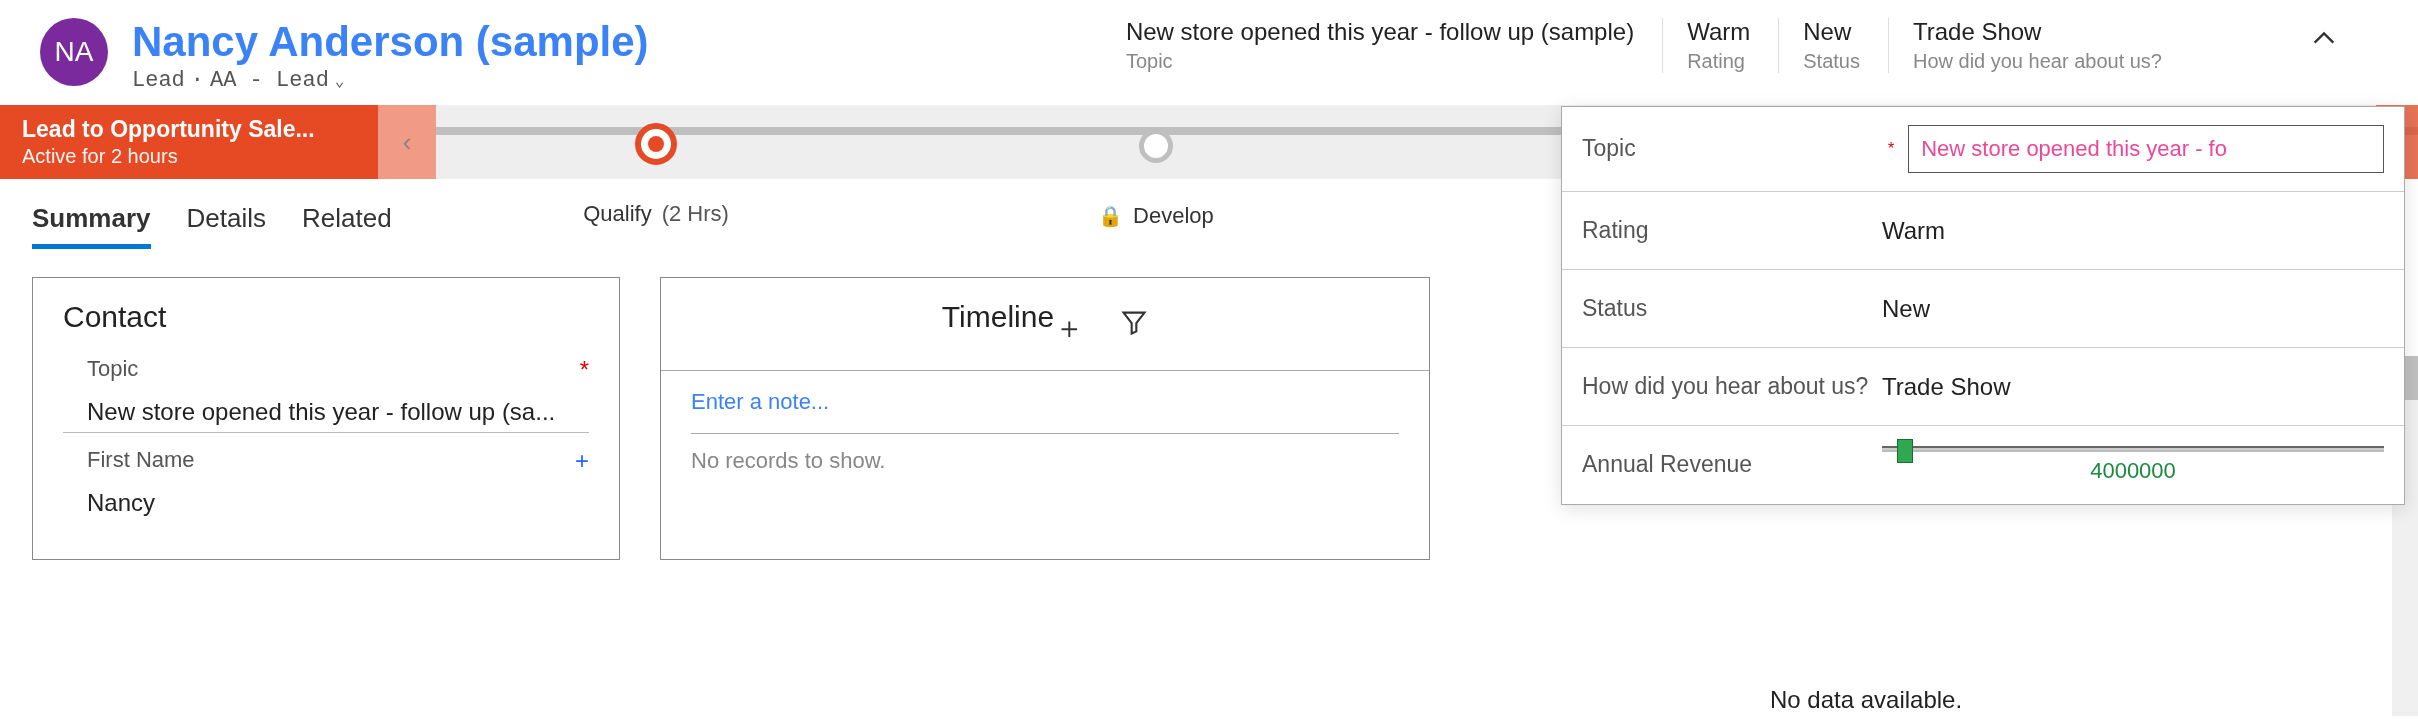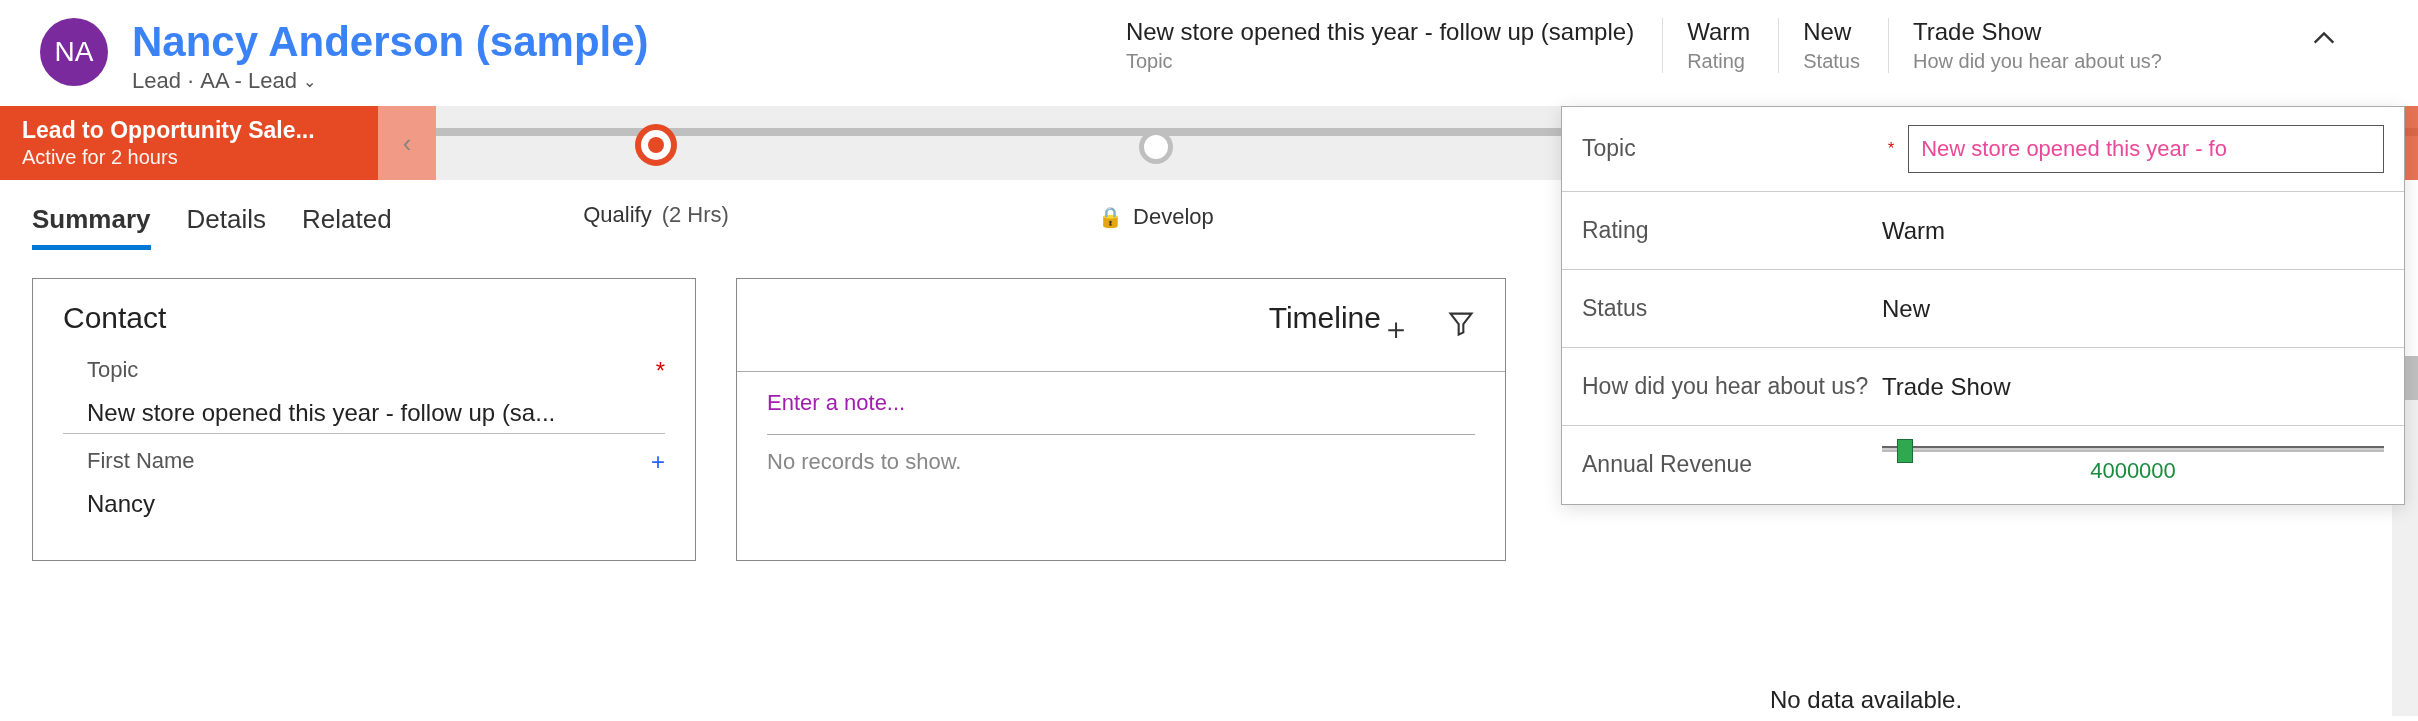--- a/index.html
+++ b/index.html
@@ -42,20 +42,21 @@
       font-weight: 700;
       color: #3b82f6;
       margin-bottom: 2px;
     }
     .subtitle {
       font-size: 22px;
       color: #555;
       display: flex;
       align-items: center;
       gap: 6px;
+      font-family: Liberation Mono, monospace;
     }
     .subtitle .chev { font-size: 16px; color: #555; }
 
     .header-fields {
       display: flex;
       gap: 4px;
       margin-left: auto;
       align-items: flex-start;
       padding-right: 40px;
     }
@@ -203,21 +204,21 @@
     .main {
       display: flex;
       gap: 40px;
       padding: 28px 32px 0 32px;
     }
     .card {
       border: 1px solid #888;
       padding: 22px 30px;
       background: #fff;
     }
-    .card.contact { width: 664px; }
+    .card.contact { width: 588px; }
     .card h2 {
       font-size: 30px;
       font-weight: 400;
       color: #222;
       margin-bottom: 22px;
     }
     .field-row {
       padding-left: 24px;
       border-bottom: 1px solid #bbb;
       padding-bottom: 6px;
@@ -237,32 +238,32 @@
       color: #222;
       white-space: nowrap;
       overflow: hidden;
       text-overflow: ellipsis;
     }
 
     .card.timeline { width: 770px; padding: 0; }
     .timeline-head {
       display: flex;
       align-items: center;
-      justify-content: flex-end;
+      justify-content: center;
       padding: 22px 30px 14px 30px;
     }
     .timeline-head h2 { font-size: 30px; font-weight: 400; }
     .timeline-icons { display: flex; gap: 36px; font-size: 30px; color: #333; }
     .timeline-body {
       border-top: 1px solid #aaa;
       padding: 0 30px;
     }
     .note-input {
       font-size: 22px;
-      color: #a21caf;
+      color: #3b82f6;
       padding: 18px 0;
       border-bottom: 1px solid #aaa;
     }
     .no-records {
       font-size: 22px;
       color: #888;
       padding: 14px 0;
     }
 
     

